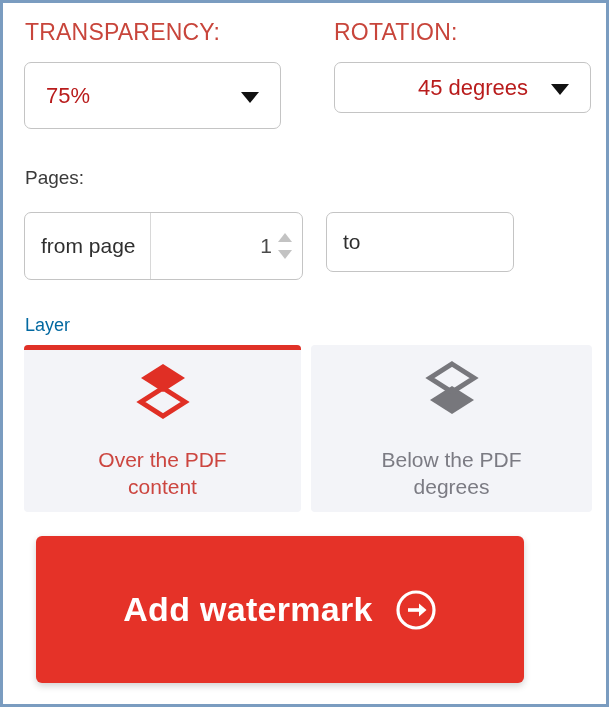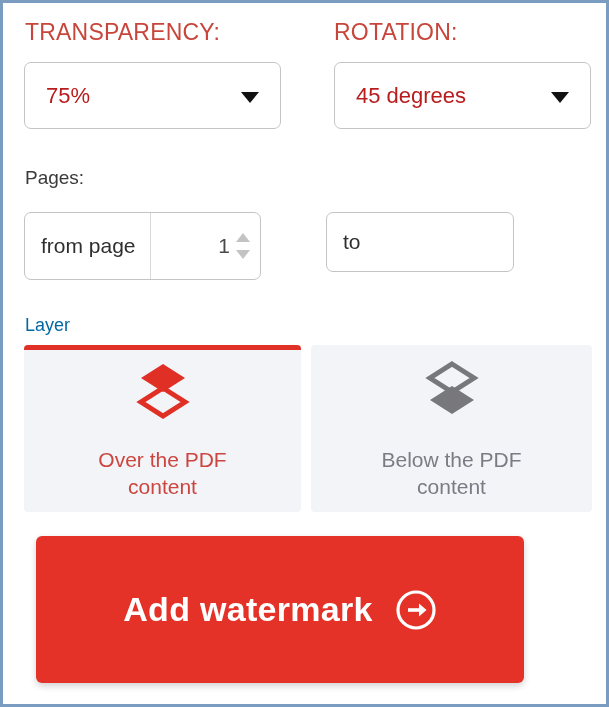--- a/index.html
+++ b/index.html
@@ -180,28 +180,28 @@
 
   <div class="label-red" style="left:22px; top:16px;">TRANSPARENCY:</div>
 
   <div class="select" style="left:21px; top:59px; width:257px; height:67px;">
     <span class="value">75%</span>
     <span class="caret"></span>
   </div>
 
   <div class="label-red" style="left:331px; top:16px;">ROTATION:</div>
 
-  <div class="select" style="left:331px; top:59px; width:257px; height:67px;">
+  <div class="select" style="left:331px; top:59px; width:257px; height:51px;justify-content:center;">
     <span class="value">45 degrees</span>
     <span class="caret"></span>
   </div>
 
   <div class="label-dark" style="left:22px; top:164px;">Pages:</div>
 
-  <div class="numfield" style="left:21px; top:209px; width:237px; height:68px;">
+  <div class="numfield" style="left:21px; top:209px; width:279px; height:68px;">
     <span class="prefix">from page</span>
     <span class="numbox">
       <span class="num">1</span>
       <span class="spin">
         <span class="up"></span>
         <span class="dn"></span>
       </span>
     </span>
   </div>
 
@@ -224,21 +224,21 @@
   </div>
 
   <div class="card unselected" style="left:308px; top:342px; width:281px; height:167px;">
     <span class="layericon">
       <svg width="62" height="62" viewBox="0 0 62 62">
         <polygon points="31,28 53,42 31,56 9,42" fill="#77777c"></polygon>
         <polygon points="31,6 53,20 31,34 9,20" fill="none" stroke="#77777c" stroke-width="5"></polygon>
       </svg>
     </span>
     <span class="cardtext">Below the PDF
-content</span>
+degrees</span>
   </div>
 
   <div class="cta" style="left:33px; top:533px; width:488px; height:147px;">
     <span class="cta-label">Add watermark</span>
     <span class="arrow-wrap">
       <svg width="42" height="42" viewBox="0 0 42 42">
         <circle cx="21" cy="21" r="18" fill="none" stroke="#ffffff" stroke-width="3.2"></circle>
         <path d="M13 21 H25" stroke="#ffffff" stroke-width="3.6" stroke-linecap="butt"></path>
         <polygon points="24,14.5 31.5,21 24,27.5" fill="#ffffff"></polygon>
       </svg>

